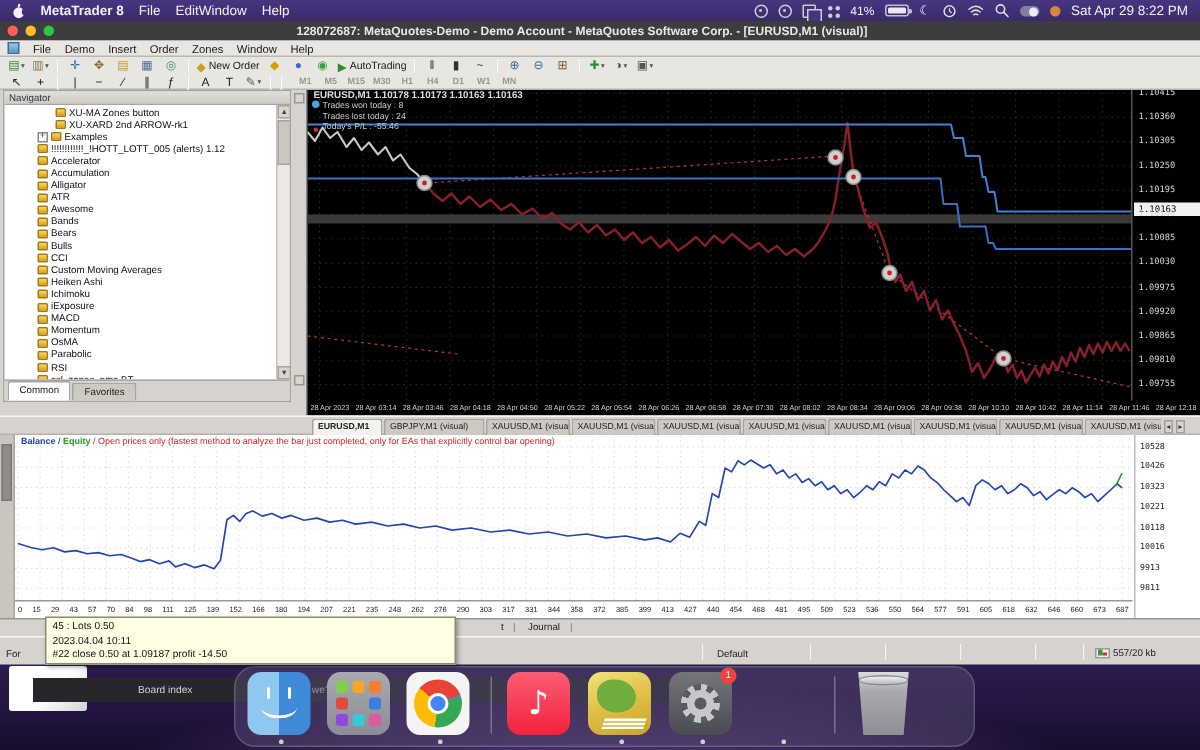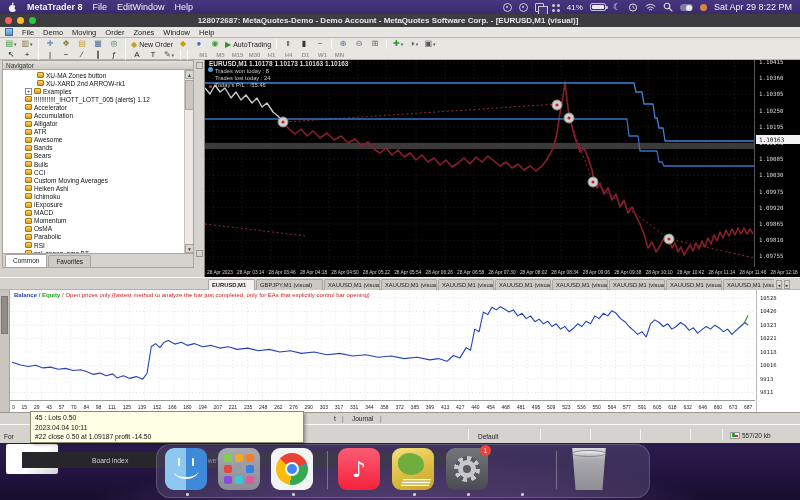--- a/index.html
+++ b/index.html
@@ -228,21 +228,21 @@
   <div id="titlebar" class="abs">
     <div class="tl" style="background:#ff5f57"></div>
     <div class="tl" style="background:#febc2e"></div>
     <div class="tl" style="background:#28c840"></div>
     <div class="title">128072687: MetaQuotes-Demo - Demo Account - MetaQuotes Software Corp. - [EURUSD,M1 (visual)]</div>
     <div style="width:60px"></div>
   </div>
 
   <div id="mt4menu" class="abs">
     <div class="doc-ic"></div>
-    <span id="mt4-menu-items"><span style="margin-right: 9px;">File</span><span style="margin-right: 9px;">Demo</span><span style="margin-right: 9px;">Moving</span><span style="margin-right: 9px;">Order</span><span style="margin-right: 9px;">Zones</span><span style="margin-right: 9px;">Window</span><span style="margin-right: 9px;">Help</span></span>
+    <span id="mt4-menu-items"><span style="margin-right: 9px;">File</span><span style="margin-right: 9px;">Demo</span><span style="margin-right: 9px;">Insert</span><span style="margin-right: 9px;">Order</span><span style="margin-right: 9px;">Zones</span><span style="margin-right: 9px;">Window</span><span style="margin-right: 9px;">Help</span></span>
   </div>
 
   <div id="toolbar1" class="abs">
       <span class="tbico">
         <span style="color: rgb(47, 143, 47);">▤</span>
         <span class="dd">▾</span>
       </span>
       <span class="tbico">
         <span style="color: rgb(138, 122, 74);">▥</span>
         <span class="dd">▾</span>

